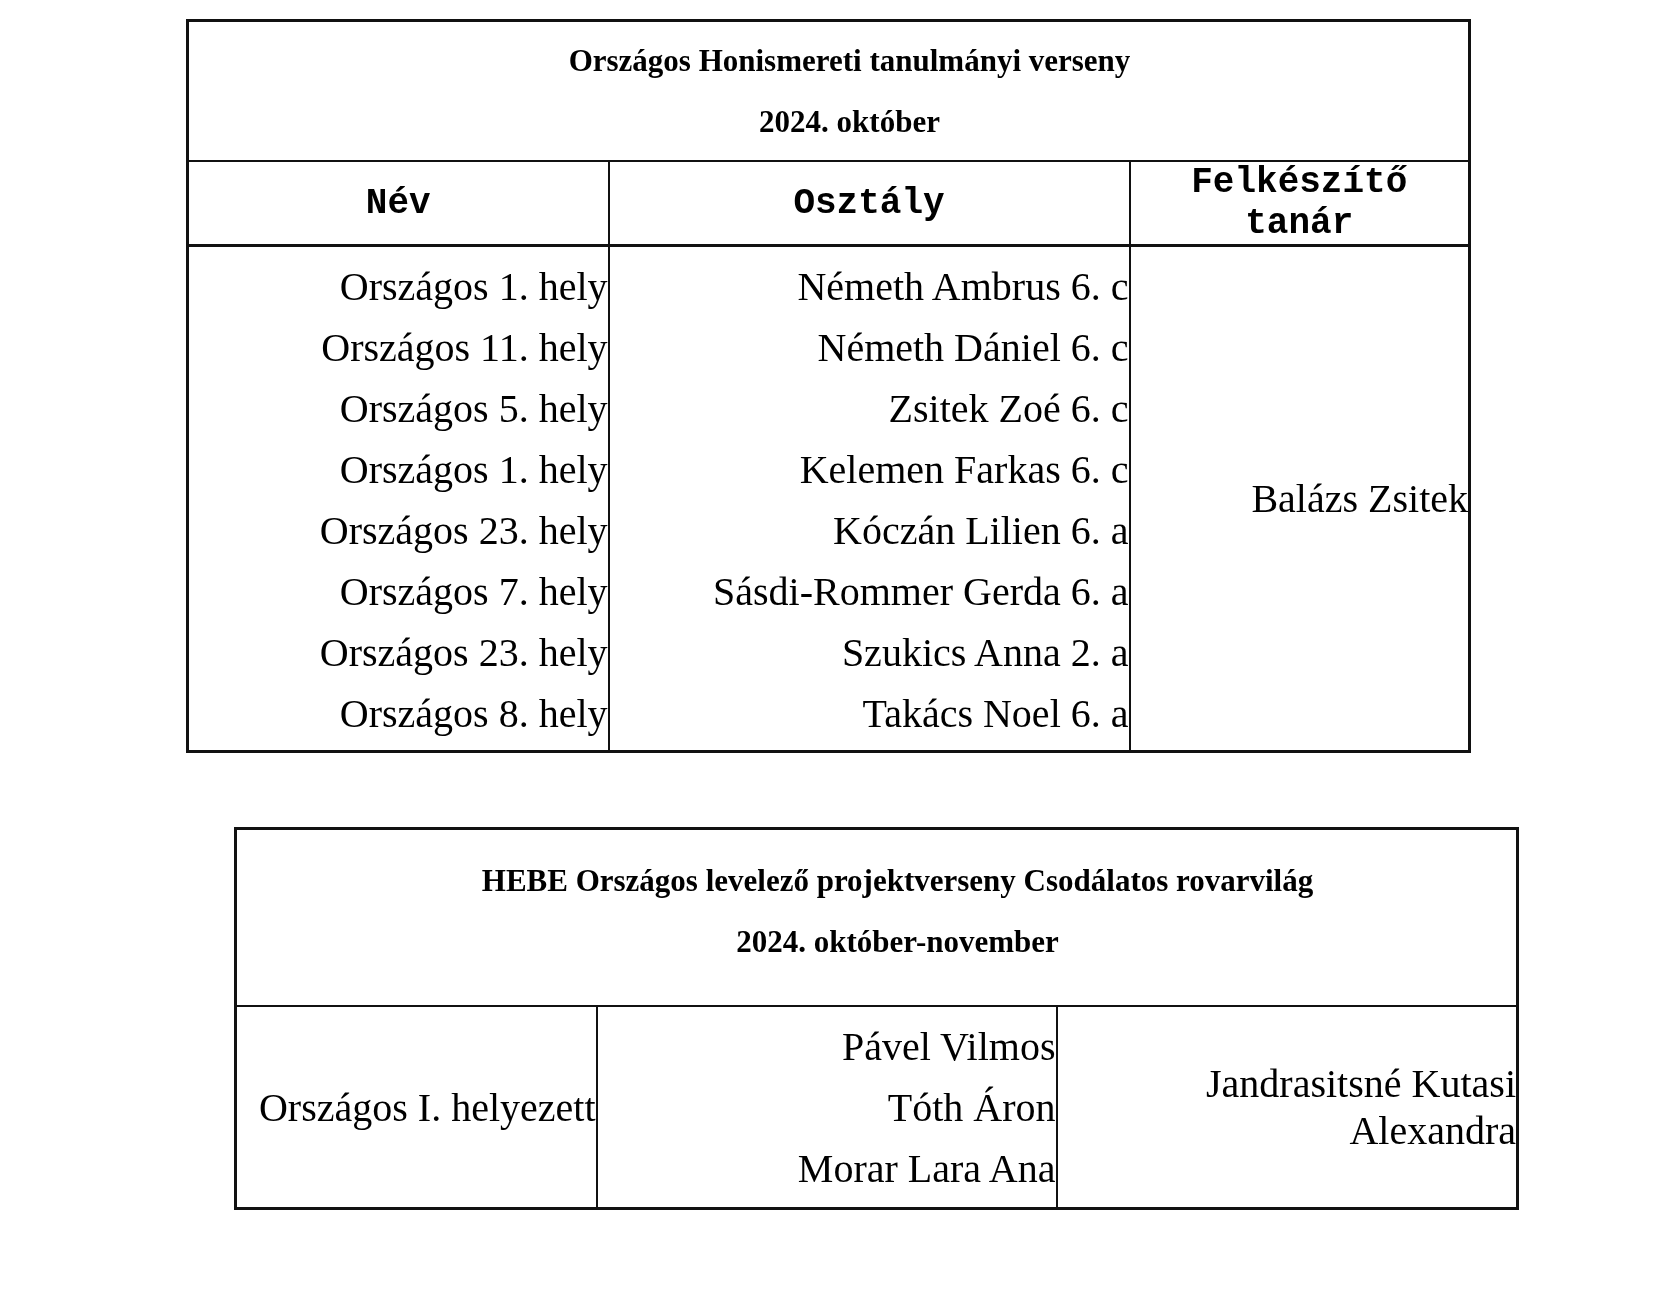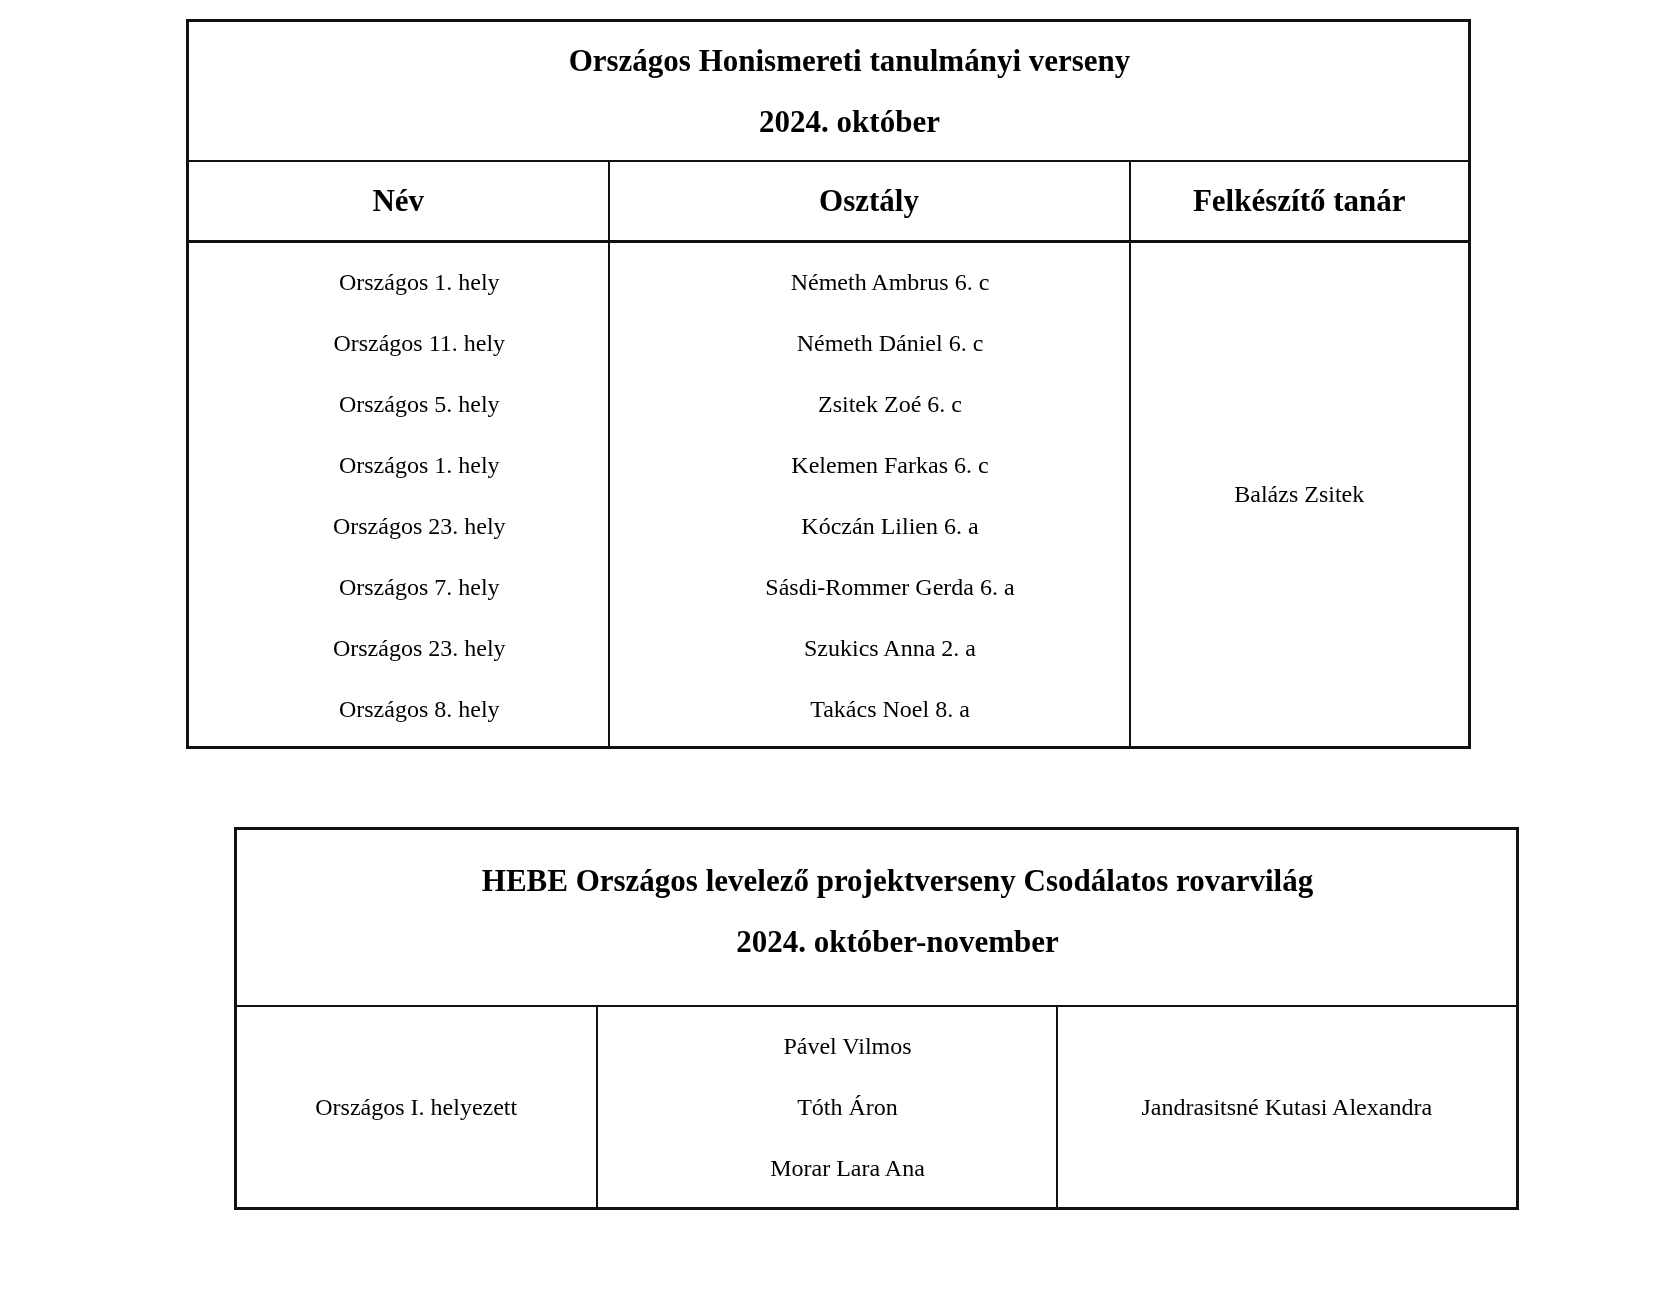--- a/index.html
+++ b/index.html
@@ -1,22 +1,22 @@
 <!DOCTYPE html>
 <html><head>
 <meta charset="utf-8">
 <style>
   html, body { margin: 0; padding: 0; background: #ffffff; }
   body { width: 1654px; height: 1305px; position: relative; font-family: "Liberation Serif", "DejaVu Serif", serif; color: #000; }
   table { position: absolute; left: 186px; width: 1282px; border-collapse: collapse; table-layout: fixed; }
   td, th { border: 2px solid #111; text-align: center; vertical-align: middle; padding: 0; }
   table { border: 3px solid #111; }
   .title-cell { font-weight: bold; font-size: 31px; line-height: 61px; }
-  .head-cell { font-weight: bold; font-size: 31px; }
-  .body-cell { font-size: 24px; font-weight: normal; }
+  .head-cell { font-weight: bold; font-size: 36px; font-family: Liberation Mono, monospace; }
+  .body-cell { font-size: 40px; font-weight: normal; text-align: right; }
   .line { display: block; line-height: 61px; padding-left: 42px; }
   #t1 { top: 19px; }
   #t1 .title-row td { height: 138px; }
   #t1 .head-row th { height: 78px; border-bottom-width: 3px; }
   #t1 .body-row td { height: 503px; }
   #t2 { top: 827px; margin-left: 48px; }
   #t2 .title-row td { height: 161px; padding-bottom: 14px; }
   #t2 .head-row th { height: 78px; border-bottom-width: 3px; }
   #t2 .body-row td { height: 200px; }
   .t1-body-stack { padding-top: 2px; }
@@ -57,21 +57,21 @@
     </td>
     <td class="body-cell">
       <div class="t1-body-stack">
         <span class="line">Németh Ambrus 6. c</span>
         <span class="line">Németh Dániel 6. c</span>
         <span class="line">Zsitek Zoé 6. c</span>
         <span class="line">Kelemen Farkas 6. c</span>
         <span class="line">Kóczán Lilien 6. a</span>
         <span class="line">Sásdi-Rommer Gerda 6. a</span>
         <span class="line">Szukics Anna 2. a</span>
-        <span class="line">Takács Noel 8. a</span>
+        <span class="line">Takács Noel 6. a</span>
       </div>
     </td>
     <td class="body-cell">Balázs Zsitek</td>
   </tr>
 </tbody>
   </table>
 
 <table id="t2">
   <colgroup>
     <col style="width:361px">

